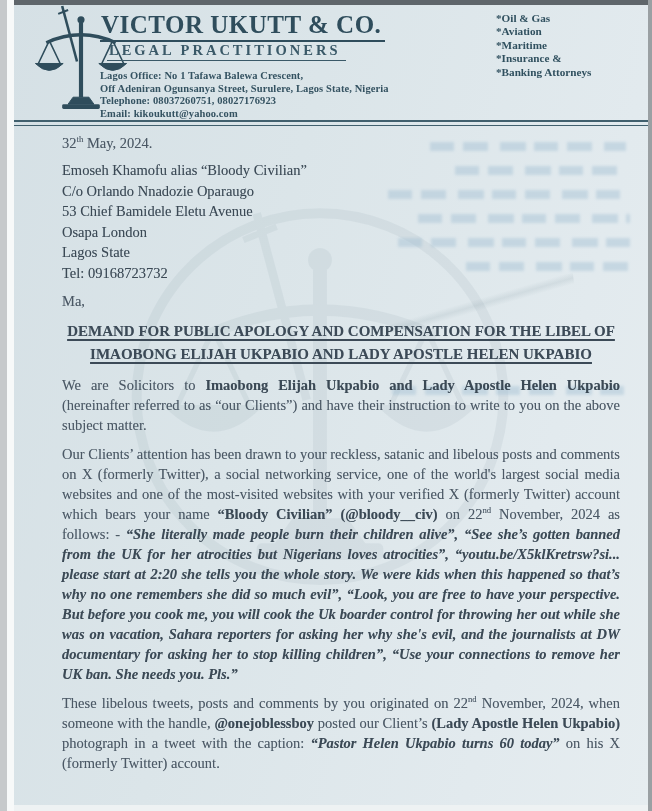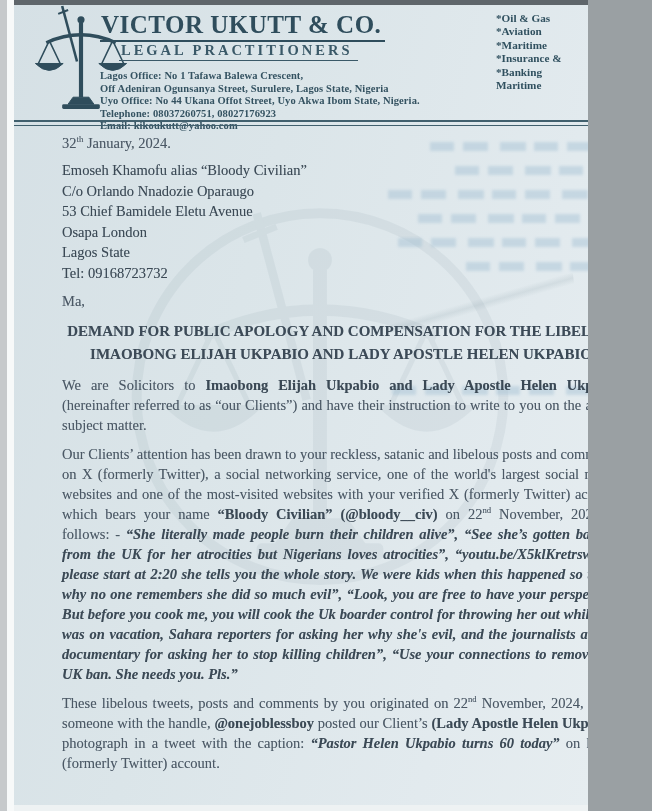--- a/index.html
+++ b/index.html
@@ -1,20 +1,20 @@
 <!DOCTYPE html>
 <html style="--paper: #dbe5e9; --ink: #2f4d5c; --body-ink: #4b5865; --bold-ink: #3b4955;"><head>
 <meta charset="utf-8">
 <style>
   :root{
     --paper:#dbe5e9; --ink:#2f4d5c; --body-ink:#4b5865; --bold-ink:#3b4955;
   }
   html,body{margin:0;padding:0;background:#9aa0a3;}
   .page{
-    position:relative; width:588px; height:811px; overflow:hidden;
+    position:relative; width:648px; height:811px; overflow:hidden;
     background:linear-gradient(104deg,#d5e0e5 0%, var(--paper) 40%, #e2eaee 78%, #e6edf0 100%);
     font-family:"Liberation Serif","DejaVu Serif",serif;
   }
   
   .edge-left-outer{position:absolute;left:0;top:0;width:7px;height:100%;background:#c6c9cb;}
   .edge-left-inner{position:absolute;left:7px;top:0;width:7px;height:100%;background:#f7f9f9;}
   .edge-top{position:absolute;left:14px;right:0;top:0;height:5px;background:#5f666b;}
   .edge-bottom{position:absolute;left:14px;right:0;bottom:0;height:6px;background:#eef2f3;}
   
   .watermark{position:absolute;left:110px;top:190px;width:420px;height:440px;color:#5e7886;opacity:.08;pointer-events:none;}
@@ -29,37 +29,37 @@
   .b5{left:398px;top:238px;width:232px;}
   .b6{left:466px;top:262px;width:164px;}
   .b7{left:392px;top:386px;width:238px;}
   .crease{position:absolute;left:386px;top:286px;width:190px;height:34px;transform:rotate(-8deg);
     background:linear-gradient(172deg,transparent 42%,rgba(125,148,158,.16) 52%,transparent 62%);}
   
   .logo{position:absolute;left:28px;top:5px;width:106px;height:114px;color:var(--ink);}
   .logo svg{width:100%;height:100%;}
   .firm-name{position:absolute;left:100px;top:11px;font-size:25px;font-weight:bold;color:var(--ink);
     letter-spacing:.5px;border-bottom:2.5px solid var(--ink);padding:0 4px 1px 1px;}
-  .firm-subtitle{position:absolute;left:119px;top:42px;font-size:14.5px;font-weight:bold;color:#3a5968;
+  .firm-subtitle{position:absolute;left:107px;top:42px;font-size:14.5px;font-weight:bold;color:#3a5968;
     letter-spacing:3px;border-bottom:1.5px solid #3a5968;padding:0 6px 1px 2px;}
   .firm-address{position:absolute;left:100px;top:70px;font-size:10.5px;font-weight:bold;
     color:#345261;line-height:12.6px;letter-spacing:.1px;}
   .practice-areas{position:absolute;left:496px;top:12px;font-size:11.2px;font-weight:bold;
     color:#30505f;line-height:13.4px;}
   .head-rule{position:absolute;left:14px;right:0;top:120px;height:3px;
     border-top:2px solid #41606e;border-bottom:1px solid #41606e;}
   
   .letter-body{position:absolute;left:62px;top:133px;width:558px;color:var(--body-ink);
     font-size:14.5px;line-height:20px;text-shadow:0 0 .5px rgba(70,85,100,.35);}
   .letter-body p{margin:0;}
   .date{margin-bottom:7px !important;}
   .recipient{font-weight:normal;color:var(--bold-ink);line-height:20.6px;margin-bottom:7px;}
   .salutation{margin-bottom:9px !important;}
   .subject{margin:0 0 9px 0;font-size:15px;font-weight:bold;color:#3c4a57;line-height:23px;
-    text-align:center;text-underline-offset:3px;text-decoration-thickness:1.5px;}
+    text-align:center;text-decoration:underline;text-underline-offset:3px;text-decoration-thickness:1.5px;}
   .para{text-align:justify;margin-bottom:9px !important;}
   .para:last-child{margin-bottom:0 !important;}
   .run-b{font-weight:bold;color:var(--bold-ink);}
   .run-bi{font-weight:bold;font-style:italic;color:var(--bold-ink);}
   sup{font-size:.6em;vertical-align:super;line-height:0;}
 </style>
 </head>
 <body>
 
 <div class="page">
@@ -104,37 +104,36 @@
     <div class="logo">
       <svg viewBox="0 0 100 115">
           <use href="#scales-sym" width="100" height="115"></use>
         </svg>
     </div>
     <div class="firm-name">VICTOR UKUTT &amp; CO.</div>
     <div class="firm-subtitle">LEGAL PRACTITIONERS</div>
     <div class="firm-address">
       <div>Lagos Office: No 1 Tafawa Balewa Crescent,</div>
       <div>Off Adeniran Ogunsanya Street, Surulere, Lagos State, Nigeria</div>
-      <div>Uyo Office: No 44 Ukana Offot Street, Uyo Akwa Ibom State, Nigeria.</div>
       <div>Telephone: 08037260751, 08027176923</div>
       <div>Email: kikoukutt@yahoo.com</div>
     </div>
     <div class="practice-areas">
       <div>*Oil &amp; Gas</div>
       <div>*Aviation</div>
       <div>*Maritime</div>
       <div>*Insurance &amp;</div>
-      <div>*Banking Maritime</div>
+      <div>*Banking Attorneys</div>
     </div>
   </header>
 
   <div class="head-rule"></div>
 
   <main class="letter-body">
-    <p class="date"><span>32</span><sup>th</sup><span> January, 2024.</span></p>
+    <p class="date"><span>32</span><sup>th</sup><span> May, 2024.</span></p>
     <div class="recipient">
       <div>Emoseh Khamofu alias “Bloody Civilian”</div>
       <div>C/o Orlando Nnadozie Oparaugo</div>
       <div>53 Chief Bamidele Eletu Avenue</div>
       <div>Osapa London</div>
       <div>Lagos State</div>
       <div>Tel: 09168723732</div>
     </div>
     <p class="salutation">Ma,</p>
     <h1 class="subject">DEMAND FOR PUBLIC APOLOGY AND COMPENSATION FOR THE LIBEL OF IMAOBONG ELIJAH UKPABIO AND LADY APOSTLE HELEN UKPABIO</h1>

